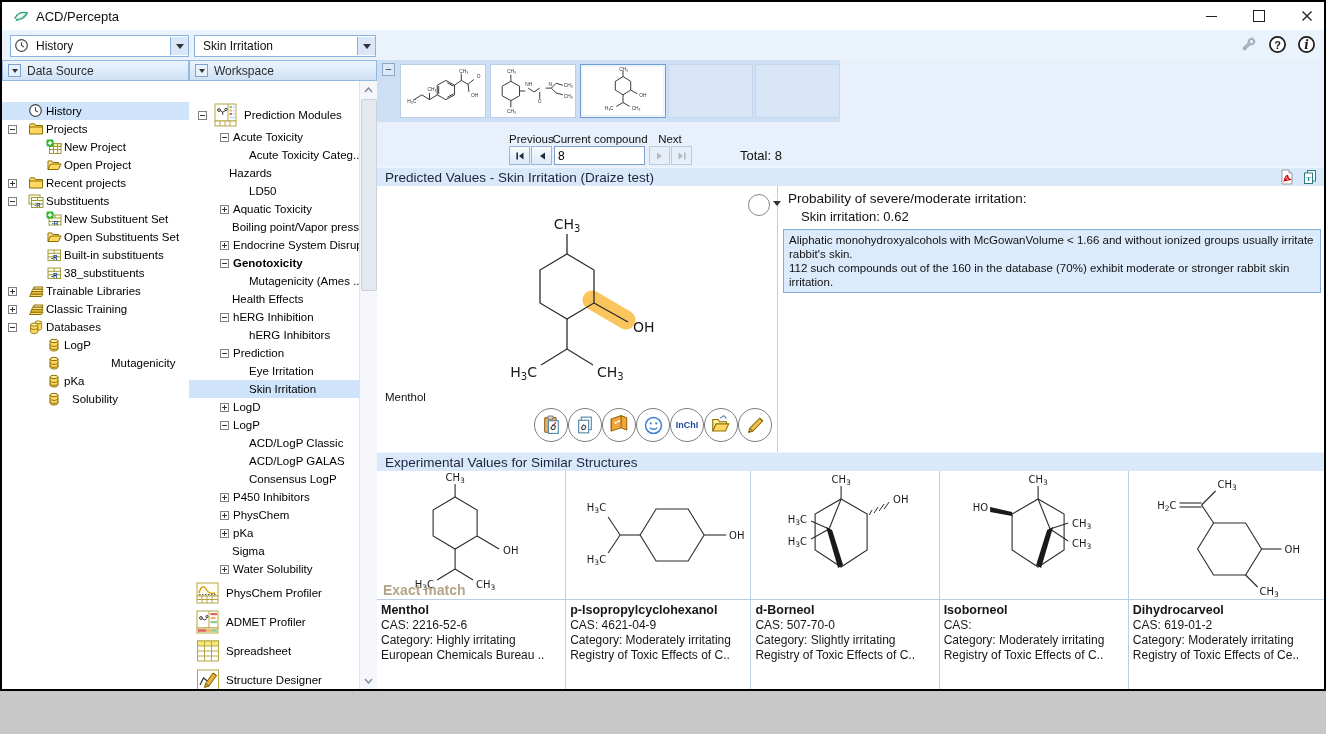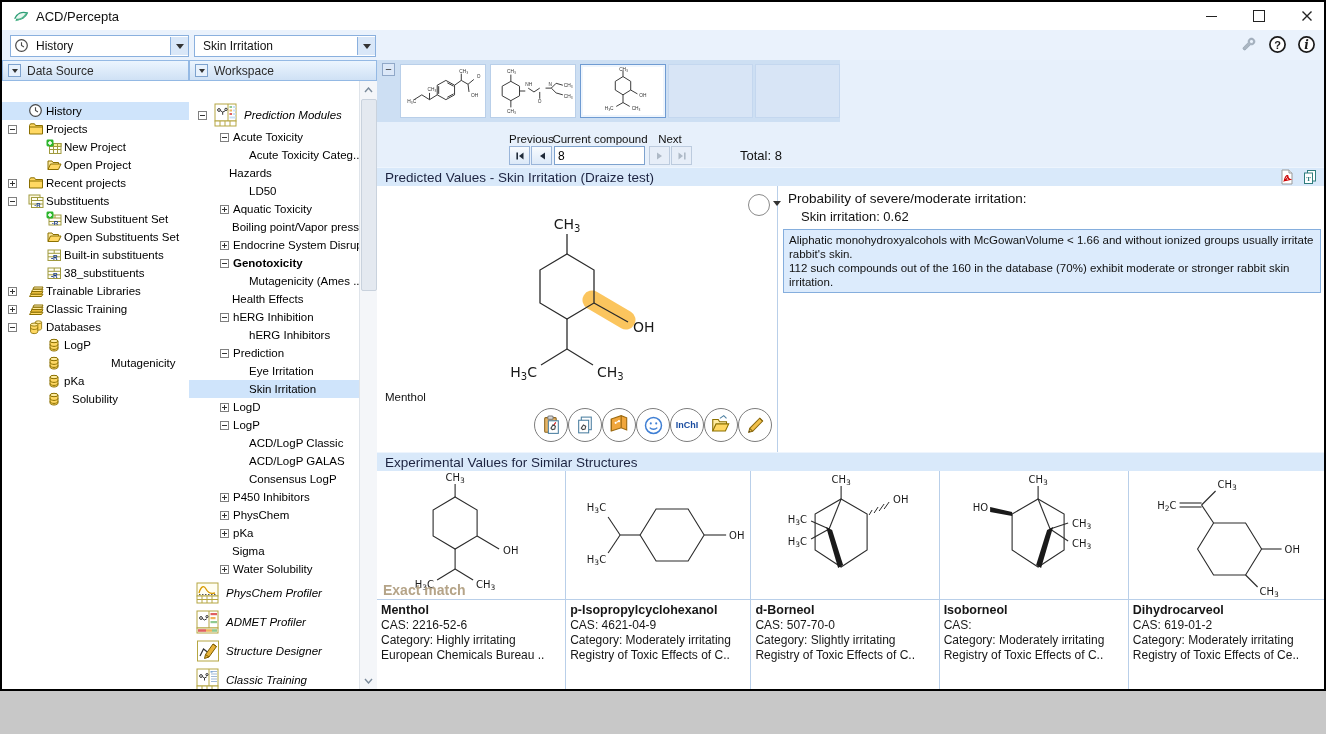--- a/index.html
+++ b/index.html
@@ -20,21 +20,21 @@
   .combo-arrow:after{content:"";border:4px solid transparent;border-top:5px solid #333;margin-top:4px;}
   .tb-icons{position:absolute;right:8px;top:5px;display:flex;gap:10px;align-items:center;}
   .tb-ic{width:19px;height:19px;display:inline-block;}
   
   .phdr{top:58px;height:21px;background:linear-gradient(#ecf5fe,#cfe1f5);border:1px solid #94b9e4;box-sizing:border-box;display:flex;align-items:center;font-size:12px;color:#2b2b2b;}
   .phdr .ph-ic{width:13px;height:13px;margin:0 6px 0 5px;background:#e7f1fc;border:1px solid #7da2ce;display:flex;align-items:center;justify-content:center;box-sizing:border-box;}
   .phdr .ph-ic:after{content:"";border:3px solid transparent;border-top:4px solid #333;margin-top:3px;}
   
   .treepanel{background:#fff;overflow:hidden;}
   .tree-row{display:flex;align-items:center;height:18px;font-size:11.5px;color:#000;white-space:nowrap;cursor:default;}
-  .tree-row.bigrow{height:29px;font-style:italic;}
+  .tree-row.bigrow{height:29px;}
   .tree-row.pmrow{height:26px;}
   .tree-row.sel{background:#cfe4fb;}
   .exp{width:9px;height:9px;flex:none;}
   .ic16{width:16px;height:16px;flex:none;}
   .ic24{width:24px;height:24px;flex:none;}
   .tlabel{margin-left:4px;}
   svg{display:block;}
   
   .vscroll{position:absolute;right:0;top:0;bottom:0;width:17px;background:#f4f6f9;border-left:1px solid #dfe4ea;}
   .sbtn{position:absolute;left:0;width:16px;height:17px;display:flex;align-items:center;justify-content:center;color:#7a8a9a;font-size:10px;}
@@ -587,20 +587,30 @@
               <rect x="10" y="19.2" width="6" height="2.6" fill="#f0b35c"></rect>
               <rect x="16" y="19.2" width="5" height="2.6" fill="#8fc98f"></rect>
             </svg>
           </span>
           <span class="tlabel" style="margin-left: 6px;">ADMET Profiler</span>
         </div>
         <div class="tree-row bigrow">
           <span class="ic24" style="margin-left: 7px;">
             <svg width="24" height="24" viewBox="0 0 24 24">
               <rect x="1.5" y="2" width="21" height="20" fill="#fff" stroke="#b5a642"></rect>
+              <rect x="1.5" y="2" width="21" height="5" fill="#f7e97c" stroke="#b5a642"></rect>
+              <path d="M1.5 12h21M1.5 17h21M8.5 2v20M15.5 2v20" stroke="#b5a642"></path>
+            </svg>
+          </span>
+          <span class="tlabel" style="margin-left: 6px;">Spreadsheet</span>
+        </div>
+        <div class="tree-row bigrow">
+          <span class="ic24" style="margin-left: 7px;">
+            <svg width="24" height="24" viewBox="0 0 24 24">
+              <rect x="1.5" y="2" width="21" height="20" fill="#fff" stroke="#b5a642"></rect>
               <path d="M4 17l3.5-7 4.5 3.5" fill="none" stroke="#333" stroke-width="1.2"></path>
               <path d="M9.5 15.5L17 5l3.5 2.5L13 18l-4.5 1.5z" fill="#e8b33a" stroke="#7a5c00"></path>
               <path d="M17 5l3.5 2.5" stroke="#7a5c00"></path>
               <path d="M9.5 15.5l3.5 2.5" stroke="#7a5c00" fill="none"></path>
             </svg>
           </span>
           <span class="tlabel" style="margin-left: 6px;">Structure Designer</span>
         </div>
         <div class="tree-row bigrow">
           <span class="ic24" style="margin-left: 7px;">

